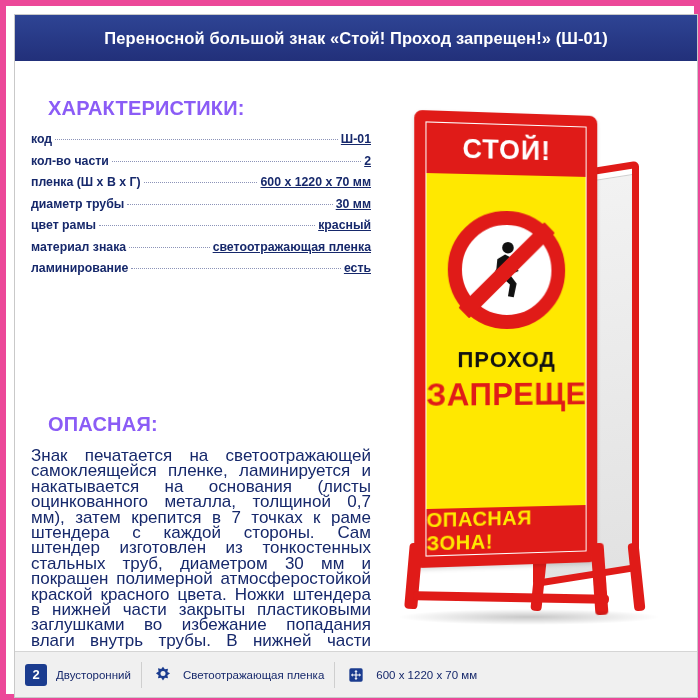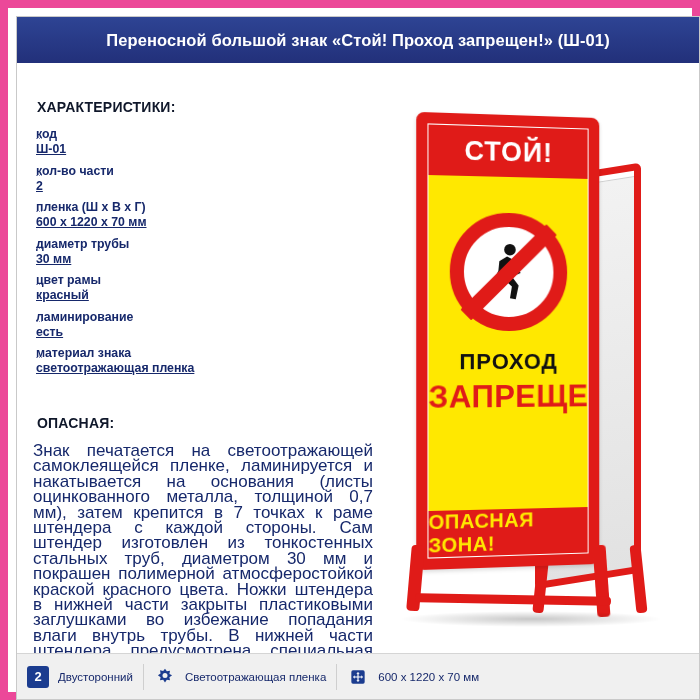--- a/index.html
+++ b/index.html
@@ -6,21 +6,21 @@
   body{
     width:700px;height:700px;
     background:#ffffff;
     font-family:"Liberation Sans", sans-serif;
     overflow:hidden;
   }
   .page{
     position:relative;
     width:700px;height:700px;
     box-sizing:border-box;
-    border:8px solid #ec4899;
+    border:6px solid #ec4899;
     background:#ffffff;
   }
   .frame{
     position:absolute;
     left:8px;top:8px;
     width:684px;height:684px;
     border:1px solid #c9c9c9;
     box-sizing:border-box;
     background:#ffffff;
   }
@@ -42,38 +42,37 @@
     text-align:center;
     white-space:nowrap;
   }
   
   .left-col{
     position:absolute;
     left:16px;top:82px;
     width:348px;
   }
   .section-title{
-    color:#0f172a;
+    color:#8b5cf6;
     font-weight:bold;
-    font-size:14px;
+    font-size:20px;
     letter-spacing:0.2px;
-    margin:0 0 12px 4px;
+    margin:0 0 12px 17px;
   }
   .spec-list{
     list-style:none;margin:0;padding:0;
     width:340px;
   }
   .spec-row{
     display:flex;
     align-items:baseline;
     font-size:12.3px;
     color:#16286b;
     margin-bottom:7.5px;
     white-space:nowrap;
-    flex-direction:column;
   }
   .spec-label{font-weight:bold;color:#16286b;}
   .spec-dots{
     flex:1 1 auto;
     margin:0 3px;
     border-bottom:1.5px dotted #8c93b8;
     transform:translateY(-3px);
     min-width:6px;
   }
   .spec-value{font-weight:bold;color:#16286b;text-decoration:underline;}
@@ -261,28 +260,28 @@
           <span class="spec-label">диаметр трубы</span>
           <span class="spec-dots"></span>
           <span class="spec-value">30 мм</span>
         </li>
         <li class="spec-row">
           <span class="spec-label">цвет рамы</span>
           <span class="spec-dots"></span>
           <span class="spec-value">красный</span>
         </li>
         <li class="spec-row">
+          <span class="spec-label">материал знака</span>
+          <span class="spec-dots"></span>
+          <span class="spec-value">светоотражающая пленка</span>
+        </li>
+        <li class="spec-row">
           <span class="spec-label">ламинирование</span>
           <span class="spec-dots"></span>
           <span class="spec-value">есть</span>
-        </li>
-        <li class="spec-row">
-          <span class="spec-label">материал знака</span>
-          <span class="spec-dots"></span>
-          <span class="spec-value">светоотражающая пленка</span>
         </li>
       </ul>
     </div>
 
     <div class="desc-block">
       <div class="section-title">ОПАСНАЯ:</div>
       <p class="desc-text">Знак печатается на светоотражающей самоклеящейся пленке, ламинируется и накатывается на основания (листы оцинкованного металла, толщиной 0,7 мм), затем крепится в 7 точках к раме штендера с каждой стороны. Сам штендер изготовлен из тонкостенных стальных труб, диаметром 30 мм и покрашен полимерной атмосферостойкой краской красного цвета. Ножки штендера в нижней части закрыты пластиковыми заглушками во избежание попадания влаги внутрь трубы. В нижней части штендера предусмотрена специальная петля для крепления защитных тросов</p>
     </div>
 
     <div class="illus">

